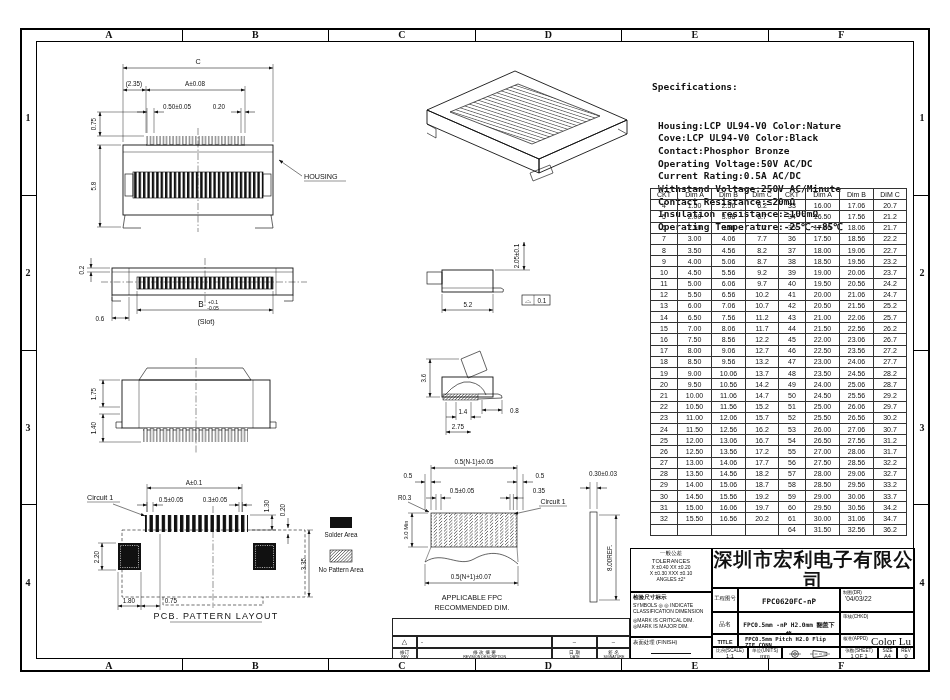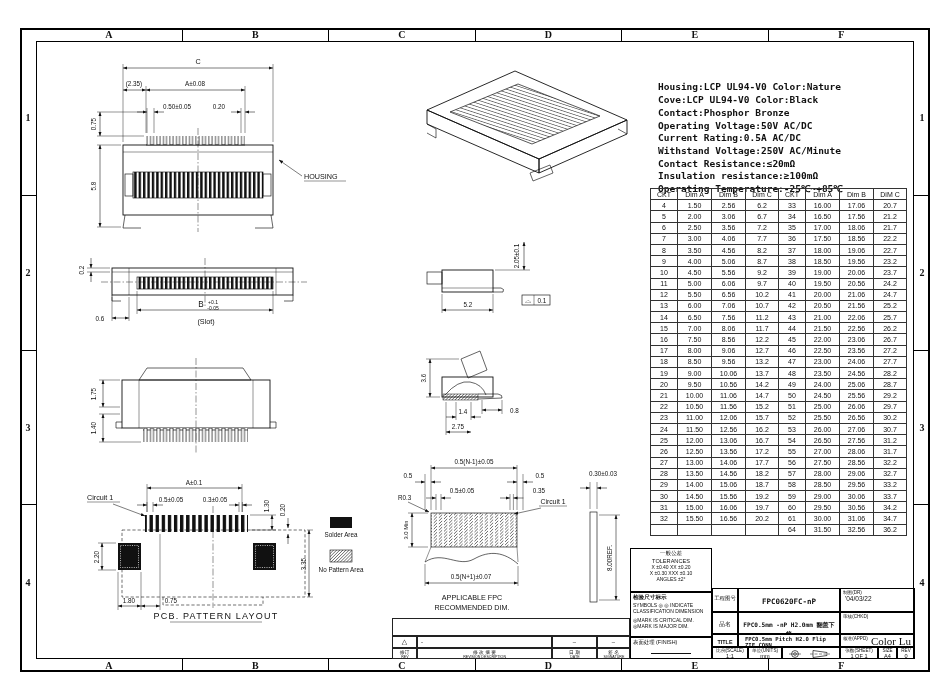--- a/index.html
+++ b/index.html
@@ -389,20 +389,21 @@
         <line class="dle" x1="29" y1="48" x2="19" y2="48"></line>
       <text class="dt" x="25" y="36">0.30±0.03</text>
       <line class="de" x1="21" y1="75" x2="42" y2="75"></line>
         <line class="de" x1="21" y1="160" x2="42" y2="160"></line>
       <line class="dl" x1="38" y1="75" x2="38" y2="160"></line>
       <text class="dt" x="34" y="118" transform="rotate(-90 34 118)">8.00REF.</text>
     </g>
   </svg>
 
   <div class="specs">
+    <div>Specifications:</div>
     <div id="spec-lines"><div class="spec-line">Housing:LCP UL94-V0 Color:Nature</div><div class="spec-line">Cove:LCP UL94-V0 Color:Black</div><div class="spec-line">Contact:Phosphor Bronze</div><div class="spec-line">Operating Voltage:50V AC/DC</div><div class="spec-line">Current Rating:0.5A AC/DC</div><div class="spec-line">Withstand Voltage:250V AC/Minute</div><div class="spec-line">Contact Resistance:≤20mΩ</div><div class="spec-line">Insulation resistance:≥100mΩ</div><div class="spec-line">Operating Temperature:-25℃~+85℃</div></div>
   </div>
 
   <table class="dim-table">
     <colgroup>
         <col style="width:27px">
         <col style="width:34px">
         <col style="width:34px">
         <col style="width:33px">
         <col style="width:27px">
@@ -761,20 +762,24 @@
     <div class="tbc" style="font-size:5.6px;text-align:left;padding:1px 0 0 2px;font-weight:bold">检验尺寸标示</div>
     <div class="tbc" style="text-align:left;padding-left:2px">SYMBOLS ◎ ◎ INDICATE</div>
     <div class="tbc" style="text-align:left;padding-left:2px">CLASSIFICATION DIMENSION</div>
     <div class="tbc" style="text-align:left;padding:3px 0 0 2px">◎MARK IS CRITICAL DIM.</div>
     <div class="tbc" style="text-align:left;padding-left:2px">◎MARK IS MAJOR DIM.</div>
   </div>
   <div class="tb" style="left:630px;top:637px;width:82px;height:22px">
     <div class="tbc" style="font-size:5.4px;text-align:left;padding:1px 0 0 2px">表面处理 (FINISH)</div>
     <div style="border-bottom:0.8px solid #111;width:40px;margin:7px auto 0"></div>
   </div>
+  <div class="tb" style="left:712px;top:548px;width:203px;height:40px">
+    <div class="company-cn">深圳市宏利电子有限公司</div>
+
+  </div>
   <div class="tb" style="left:712px;top:588px;width:26px;height:24px">
     <div class="tbc" style="font-size:5.4px;padding-top:6px">工程图号</div>
   </div>
   <div class="tb" style="left:738px;top:588px;width:102px;height:24px">
     <div style="font:bold 7.5px 'DejaVu Sans Mono',monospace;text-align:center;padding-top:8px">FPC0620FC-nP</div>
   </div>
   <div class="tb" style="left:840px;top:588px;width:75px;height:24px">
     <div class="lblsm" style="padding:1px 0 0 2px">制图(DR)</div>
     <div style="font:6.5px 'Liberation Sans',sans-serif;padding-left:4px">'04/03/22</div>
   </div>

